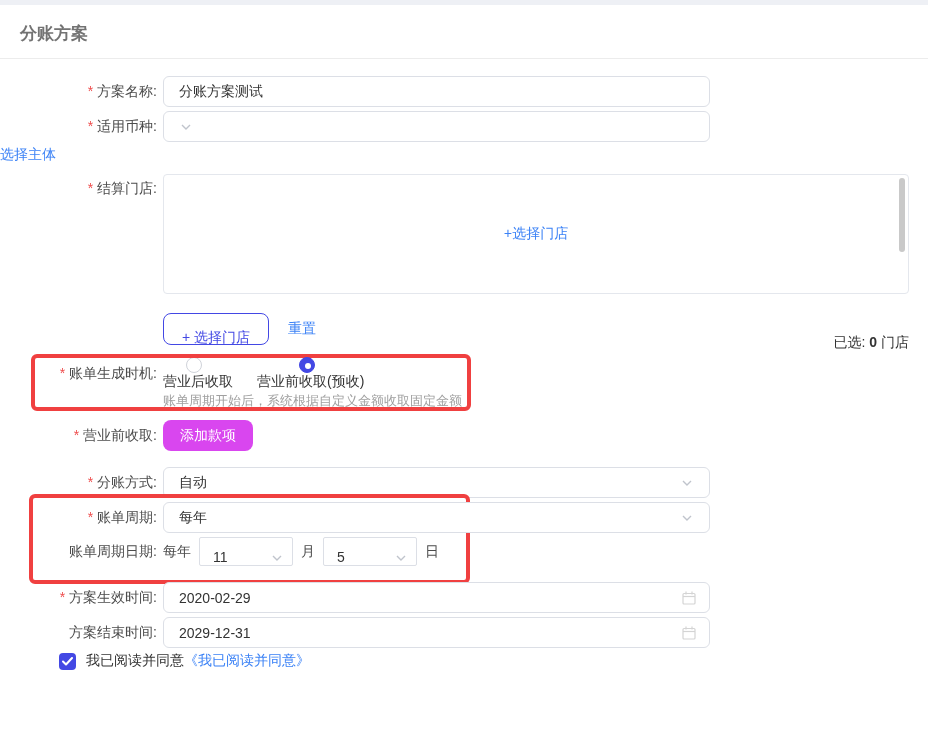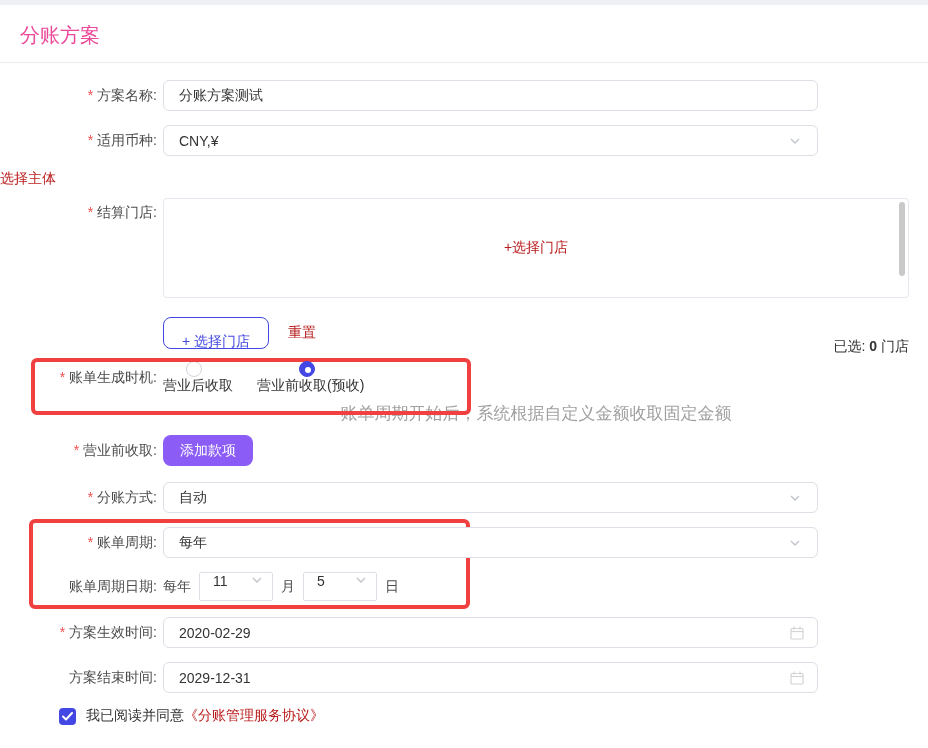--- a/index.html
+++ b/index.html
@@ -4,47 +4,47 @@
 <style>
   * { margin:0; padding:0; box-sizing:border-box; }
   html,body { background:#fff; }
   body {
     width:928px; height:748px; position:relative; overflow:hidden;
     font-family:"Liberation Sans","DejaVu Sans",sans-serif;
     font-size:14px; color:#333;
   }
   .topbar { height:5px; background:#eef0f5; }
   .page-header { padding:17px 20px 13px 20px; border-bottom:1px solid #ececec; }
-  .page-title { font-size:20px; font-weight:400; color:#ec4899; }
+  .page-title { font-size:17px; font-weight:700; color:#737373; }
 
   .form { width:909px; padding-top:17px; }
-  .form-row { display:flex; align-items:center; margin-bottom:14px; }
+  .form-row { display:flex; align-items:center; margin-bottom:4px; }
   .label {
     width:157px; flex:0 0 157px; text-align:right; color:#4c4c4c;
     margin-right:6px; white-space:nowrap;
   }
   .req { color:#ee4c4c; margin-right:4px; }
   .spacer { width:157px; flex:0 0 157px; margin-right:6px; }
 
   .text-input, .select, .date-input {
-    width:655px; height:31px; border:1px solid #dcdfe6; border-radius:6px;
+    width:547px; height:31px; border:1px solid #dcdfe6; border-radius:6px;
     background:#fff; color:#333; font-size:14px;
     font-family:"Liberation Sans","DejaVu Sans",sans-serif;
     padding:0 15px; outline:none;
   }
   .select, .date-input { display:flex; align-items:center; position:relative; }
   .select-value { flex:1; }
   .chevron { flex:0 0 auto; }
   .date-input .cal { position:absolute; right:12px; top:7px; }
 
-  .link { color:#b91c1c; cursor:pointer; text-decoration:none; }
+  .link { color:#3b82f6; cursor:pointer; text-decoration:none;font-family:Liberation Mono, monospace; }
 
   .stores-row { align-items:flex-start; margin-bottom:12px; }
   .stores-box {
-    width:746px; height:100px; border:1px solid #e4e7ed; border-radius:4px;
+    width:746px; height:120px; border:1px solid #e4e7ed; border-radius:4px;
     position:relative; display:flex; align-items:center; justify-content:center;
   }
   .stores-scrollbar {
     position:absolute; top:3px; right:3px; width:6px; height:74px;
     background:#c9c9c9; border-radius:3px;
   }
 
   .btn-row { margin-bottom:10px; }
   .btn-outline {
     height:31px; padding:15px 18px; background:#fff; border:1px solid #4348e4;
@@ -63,41 +63,41 @@
     width:16px; height:16px; border-radius:50%; background:#fff;
     border:1px solid #d0d3da; margin-right:8px;
   }
   .radio.checked .radio-circle {
     background:#4348e4; border-color:#4348e4; position:relative;
   }
   .radio.checked .radio-circle::after {
     content:""; position:absolute; left:5px; top:5px; width:6px; height:6px;
     border-radius:50%; background:#fff;
   }
-  .radio-hint { margin-left:163px; color:#a0a0a0; font-size:17px; margin-top:12px;text-align:center; }
+  .radio-hint { margin-left:163px; color:#a0a0a0; font-size:13px; margin-top:6px; }
 
   .highlight-box {
     position:absolute; border:4px solid #f04040; border-radius:6px;
     pointer-events:none;
   }
   .hl-1 { left:31px; top:-8px; width:440px; height:57px; }
   .cycle-wrap { position:relative; }
   .hl-2 { left:29px; top:-8px; width:441px; height:90px; }
 
   .btn-primary {
-    height:31px; padding:0 17px; background:#8b5cf6; border:none; color:#fff;
+    height:31px; padding:0 17px; background:#d946ef; border:none; color:#fff;
     border-radius:8px; font-size:14px; cursor:pointer;
     font-family:Liberation Mono, monospace;
   }
 
   .cycle-date-row { margin-bottom:16px; }
   .inline-text { margin-right:8px; color:#4c4c4c; }
   .mini-select {
-    width:74px; height:29px; border:1px solid #dcdfe6; border-radius:2px;
-    display:flex; align-items:flex-start; padding:0 8px 0 13px; margin-right:8px;
+    width:94px; height:29px; border:1px solid #dcdfe6; border-radius:2px;
+    display:flex; align-items:flex-end; padding:0 8px 0 13px; margin-right:8px;
     background:#fff;
   }
   .mini-select .select-value { flex:1; }
 
   .toggle-row { margin-top:17px; margin-bottom:25px; }
   .toggle {
     width:44px; height:22px; border-radius:11px; background:#dcdcdc;
     position:relative; cursor:pointer;
   }
   .toggle-knob {
@@ -124,21 +124,20 @@
 <div class="form">
 
   <div class="form-row">
     <div class="label"><span class="req">*</span><span>方案名称:</span></div>
     <input class="text-input" value="分账方案测试" style="">
   </div>
 
   <div class="form-row">
     <div class="label"><span class="req">*</span><span>适用币种:</span></div>
     <div class="select">
-      <span class="select-value">CNY,¥</span>
       <svg class="chevron" width="14" height="14" viewBox="0 0 14 14">
           <polyline points="3,5 7,9 11,5" fill="none" stroke="#c0c4cc" stroke-width="1.4"></polyline>
         </svg>
     </div>
   </div>
 
   <div class="form-row" style="margin-bottom:10px;">
     <a class="link">选择主体</a>
   </div>
 
@@ -254,16 +253,16 @@
   </div>
 
 
   <div class="agreement-row">
     <span class="checkbox">
       <svg width="11" height="9" viewBox="0 0 11 9">
           <polyline points="1,4.5 4,7.5 10,1" fill="none" stroke="#fff" stroke-width="2" stroke-linecap="round" stroke-linejoin="round"></polyline>
         </svg>
     </span>
     <span>我已阅读并同意</span>
-    <a class="link">《分账管理服务协议》</a>
+    <a class="link">《我已阅读并同意》</a>
   </div>
 
 </div>
 
 </body></html>

